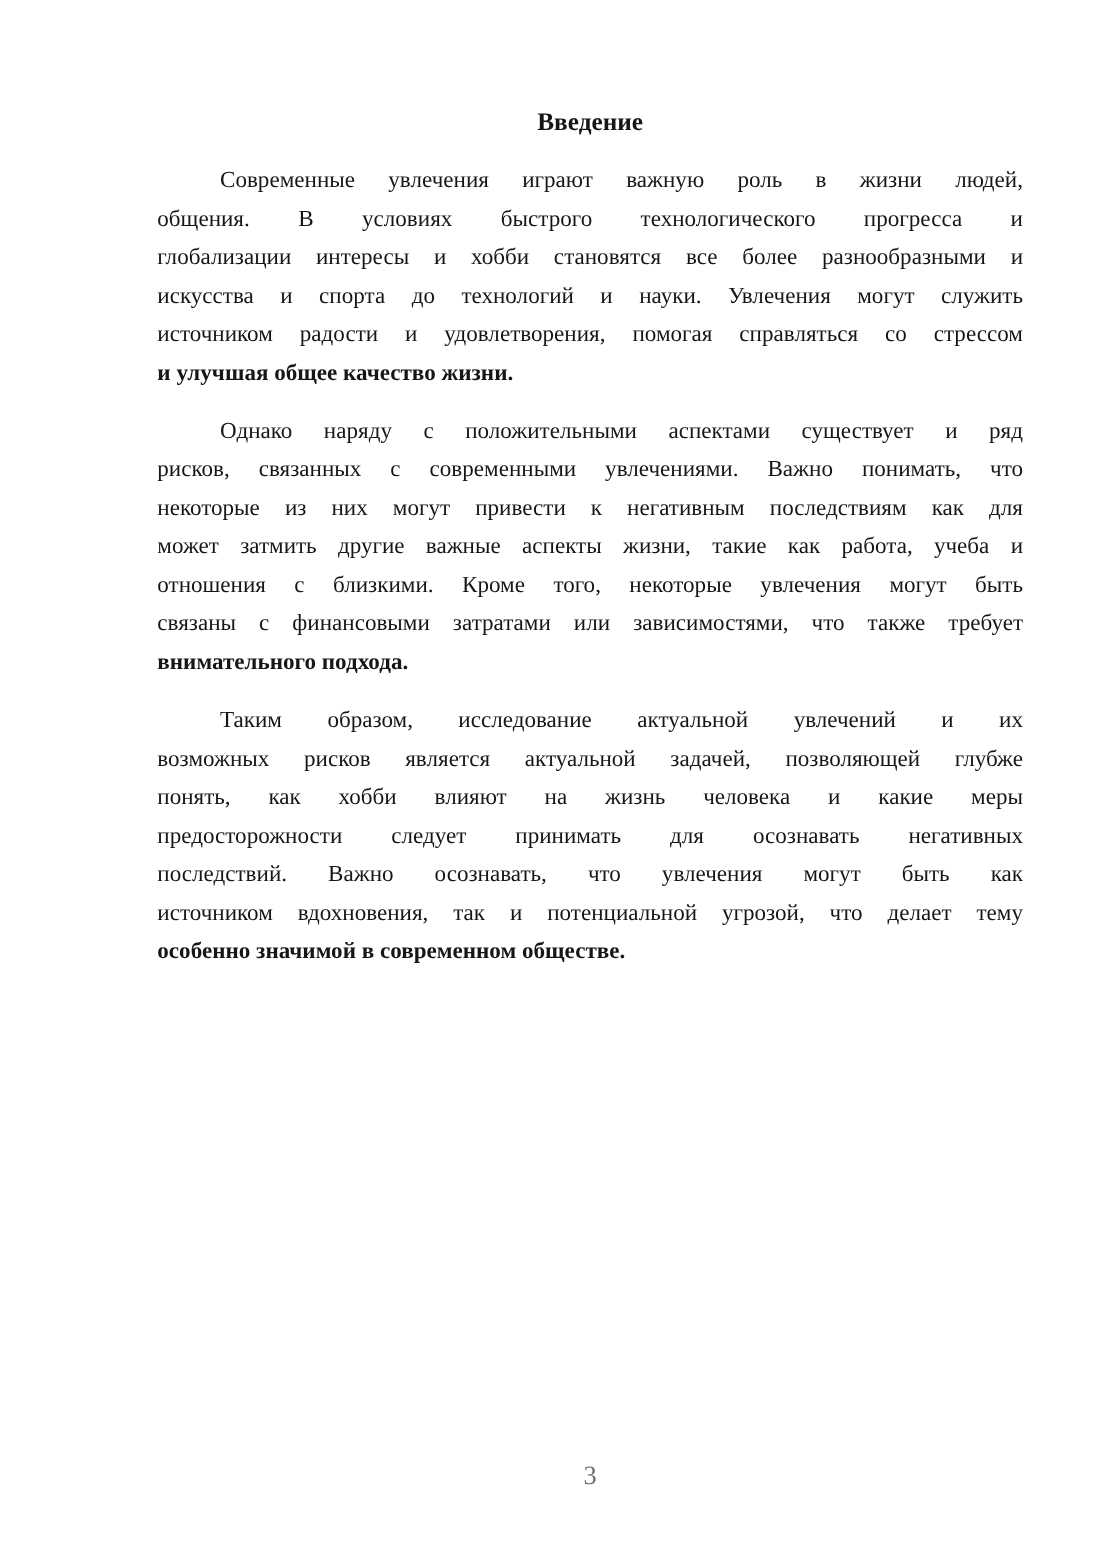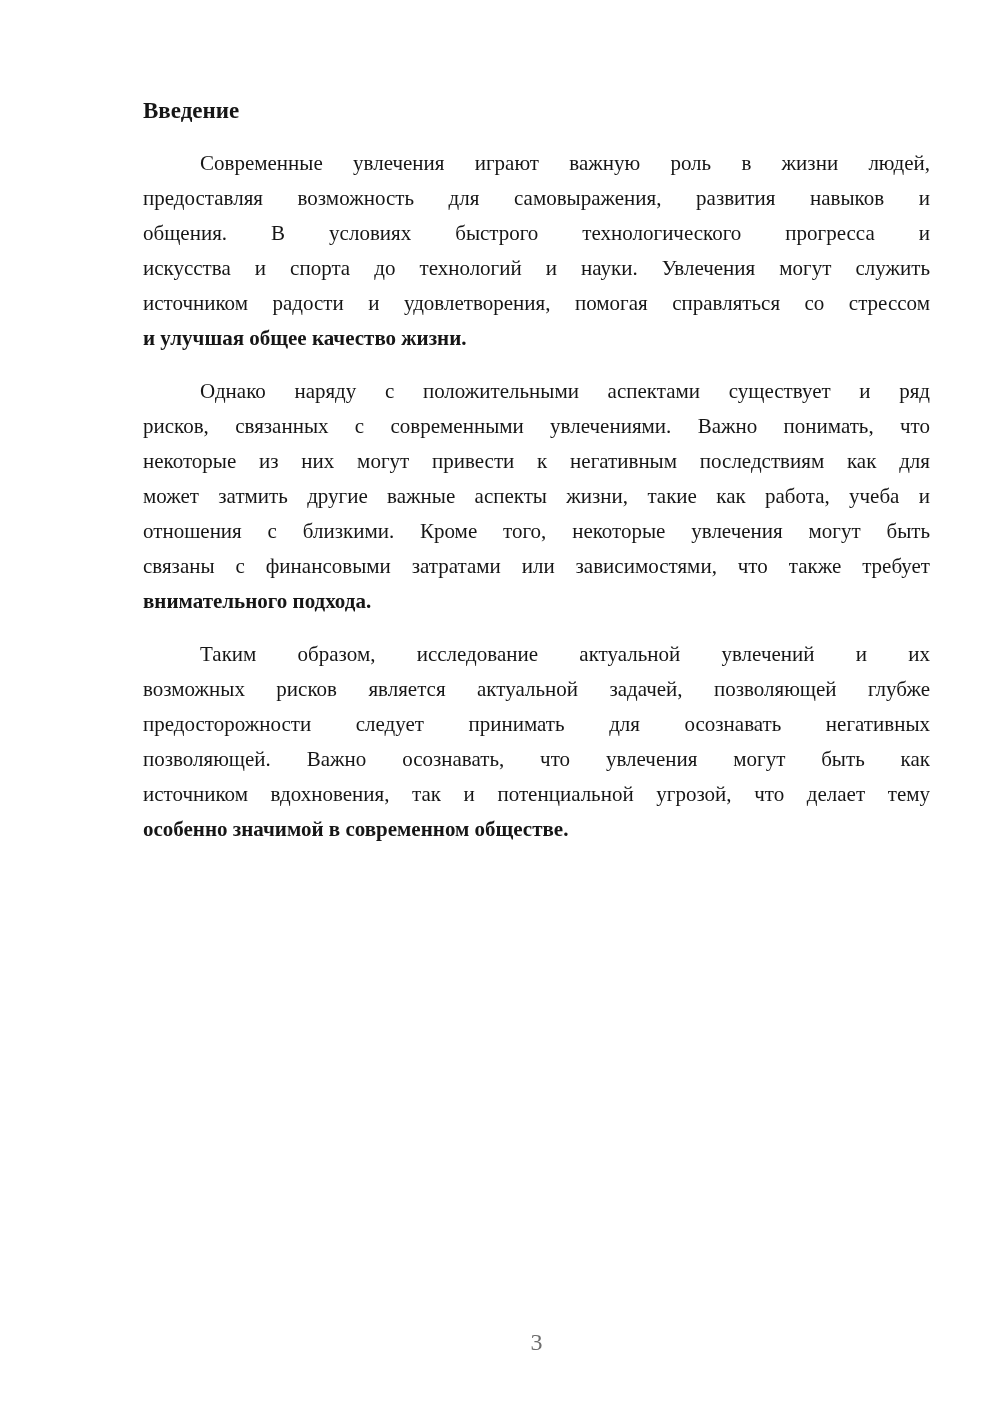--- a/index.html
+++ b/index.html
@@ -19,20 +19,21 @@
   .content {
     position: absolute;
     left: 143px;
     top: 93px;
     width: 787px;
   }
   .doc-title {
     font-size: 23px;
     font-weight: bold;
     line-height: 35px;
+    text-align: center;
     margin: 0 0 18px 0;
   }
   .paragraph {
     margin: 0 0 18px 0;
   }
   .line {
     font-size: 21px;
     line-height: 35px;
     height: 35px;
     text-align: justify;
@@ -60,38 +61,39 @@
 </style>
 </head>
 <body>
 
 <div class="sheet">
   <div class="content">
     <h1 class="doc-title">Введение</h1>
 
   <div class="paragraph">
         <div class="line first">Современные увлечения играют важную роль в жизни людей,</div>
-        <div class="line">предоставляя возможность для самовыражения, развития навыков и</div>
         <div class="line">общения. В условиях быстрого технологического прогресса и</div>
+        <div class="line">глобализации интересы и хобби становятся все более разнообразными и</div>
         <div class="line">искусства и спорта до технологий и науки. Увлечения могут служить</div>
         <div class="line">источником радости и удовлетворения, помогая справляться со стрессом</div>
         <div class="line last">и улучшая общее качество жизни.</div>
       </div>
       <div class="paragraph">
         <div class="line first">Однако наряду с положительными аспектами существует и ряд</div>
         <div class="line">рисков, связанных с современными увлечениями. Важно понимать, что</div>
         <div class="line">некоторые из них могут привести к негативным последствиям как для</div>
         <div class="line">может затмить другие важные аспекты жизни, такие как работа, учеба и</div>
         <div class="line">отношения с близкими. Кроме того, некоторые увлечения могут быть</div>
         <div class="line">связаны с финансовыми затратами или зависимостями, что также требует</div>
         <div class="line last">внимательного подхода.</div>
       </div>
       <div class="paragraph">
         <div class="line first">Таким образом, исследование актуальной увлечений и их</div>
         <div class="line">возможных рисков является актуальной задачей, позволяющей глубже</div>
+        <div class="line">понять, как хобби влияют на жизнь человека и какие меры</div>
         <div class="line">предосторожности следует принимать для осознавать негативных</div>
-        <div class="line">позволяющей. Важно осознавать, что увлечения могут быть как</div>
+        <div class="line">последствий. Важно осознавать, что увлечения могут быть как</div>
         <div class="line">источником вдохновения, так и потенциальной угрозой, что делает тему</div>
         <div class="line last">особенно значимой в современном обществе.</div>
       </div>
     </div>
   <div class="page-number">3</div>
 </div>
 
 </body></html>

